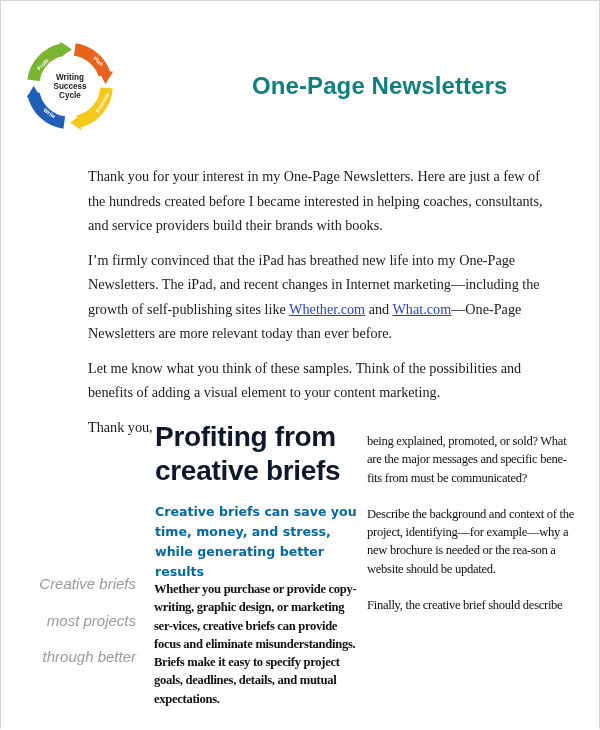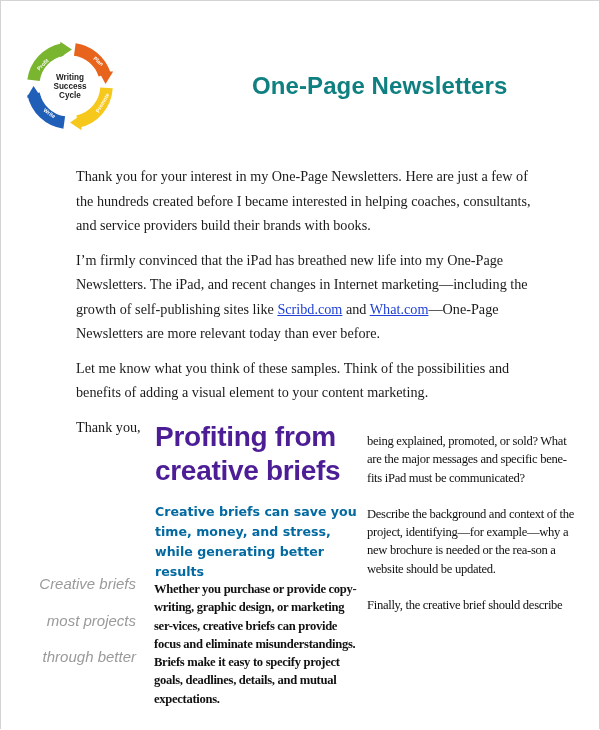--- a/index.html
+++ b/index.html
@@ -11,29 +11,29 @@
     position: absolute; left: 0; top: 0; width: 598px; height: 728px;
     border: 1px solid #d4d4d4; border-bottom: none;
   }
   .logo { position: absolute; left: 22px; top: 38px; width: 96px; height: 96px; }
   .title {
     position: absolute; left: 252px; top: 72px;
     font-family: "Liberation Sans", sans-serif; font-weight: bold;
     font-size: 24px; color: #0f7f80; letter-spacing: 0.1px;
   }
   .intro {
-    position: absolute; left: 76px; top: 164px; width: 470px;
+    position: absolute; left: 88px; top: 164px; width: 470px;
     font-size: 14.2px; line-height: 24.5px;
   }
   .intro p { margin: 0 0 10px 0; }
   .intro a { color: #1f3fd6; text-decoration: underline; }
   .headline {
     position: absolute; left: 155px; top: 420px;
     font-family: "Liberation Sans", sans-serif; font-weight: bold;
-    font-size: 28px; line-height: 34px; color: #4c1d95; letter-spacing: -0.3px;
+    font-size: 28px; line-height: 34px; color: #0f172a; letter-spacing: -0.3px;
   }
   .subhead {
     position: absolute; left: 155px; top: 502px; width: 210px;
     font-family: "DejaVu Sans", sans-serif; font-weight: bold;
     font-size: 12.6px; line-height: 20px; color: #0369a1;
   }
   .pullquote {
     position: absolute; left: 20px; top: 575px; width: 116px; text-align: right;
     font-family: "Liberation Sans", sans-serif; font-style: italic;
     font-size: 15px; color: #9a9a9a;
@@ -68,21 +68,21 @@
   <text x="74" y="22" font-family="Liberation Sans, sans-serif" font-weight="bold" font-size="5.5" fill="#fff" transform="rotate(40 74 22)">Plan</text>
   <text x="80" y="78" font-family="Liberation Sans, sans-serif" font-weight="bold" font-size="5.5" fill="#fff" transform="rotate(-60 80 78)">Promote</text>
   <text x="22" y="76" font-family="Liberation Sans, sans-serif" font-weight="bold" font-size="5.5" fill="#fff" transform="rotate(35 22 76)">Write</text>
   <text x="18" y="34" font-family="Liberation Sans, sans-serif" font-weight="bold" font-size="5.5" fill="#fff" transform="rotate(-45 18 34)">Profit</text>
 </svg>
 
 <div class="title">One-Page Newsletters</div>
 
 <div class="intro">
   <p>Thank you for your interest in my One-Page Newsletters. Here are just a few of the hundreds created before I became interested in helping coaches, consultants, and service providers build their brands with books.</p>
-  <p><span>I’m firmly convinced that the iPad has breathed new life into my One-Page Newsletters. The iPad, and recent changes in Internet marketing—including the growth of self-publishing sites like </span><a href="#">Scribd.com</a><span> and </span><a href="#">What.com</a><span>—One-Page Newsletters are more relevant today than ever before.</span></p>
+  <p><span>I’m firmly convinced that the iPad has breathed new life into my One-Page Newsletters. The iPad, and recent changes in Internet marketing—including the growth of self-publishing sites like </span><a href="#">Whether.com</a><span> and </span><a href="#">What.com</a><span>—One-Page Newsletters are more relevant today than ever before.</span></p>
   <p>Let me know what you think of these samples. Think of the possibilities and benefits of adding a visual element to your content marketing.</p>
   <p>Thank you,</p>
 </div>
 
 <div class="headline">
   <div>Profiting from</div>
   <div>creative briefs</div>
 </div>
 
 <div class="subhead">Creative briefs can save you time, money, and stress, while generating better results</div>
@@ -91,16 +91,16 @@
   <div>Creative briefs</div>
   <div>most projects</div>
   <div>through better</div>
 </div>
 
 <div class="col col-left">
   <p>Whether you purchase or provide copy-writing, graphic design, or marketing ser-vices, creative briefs can provide focus and eliminate misunderstandings. Briefs make it easy to specify project goals, deadlines, details, and mutual expectations.</p>
 </div>
 
 <div class="col col-right">
-  <p>being explained, promoted, or sold? What are the major messages and specific bene-fits iPad must be communicated?</p>
+  <p>being explained, promoted, or sold? What are the major messages and specific bene-fits from must be communicated?</p>
   <p>Describe the background and context of the project, identifying—for example—why a new brochure is needed or the rea-son a website should be updated.</p>
   <p>Finally, the creative brief should describe</p>
 </div>
 
 </body></html>

